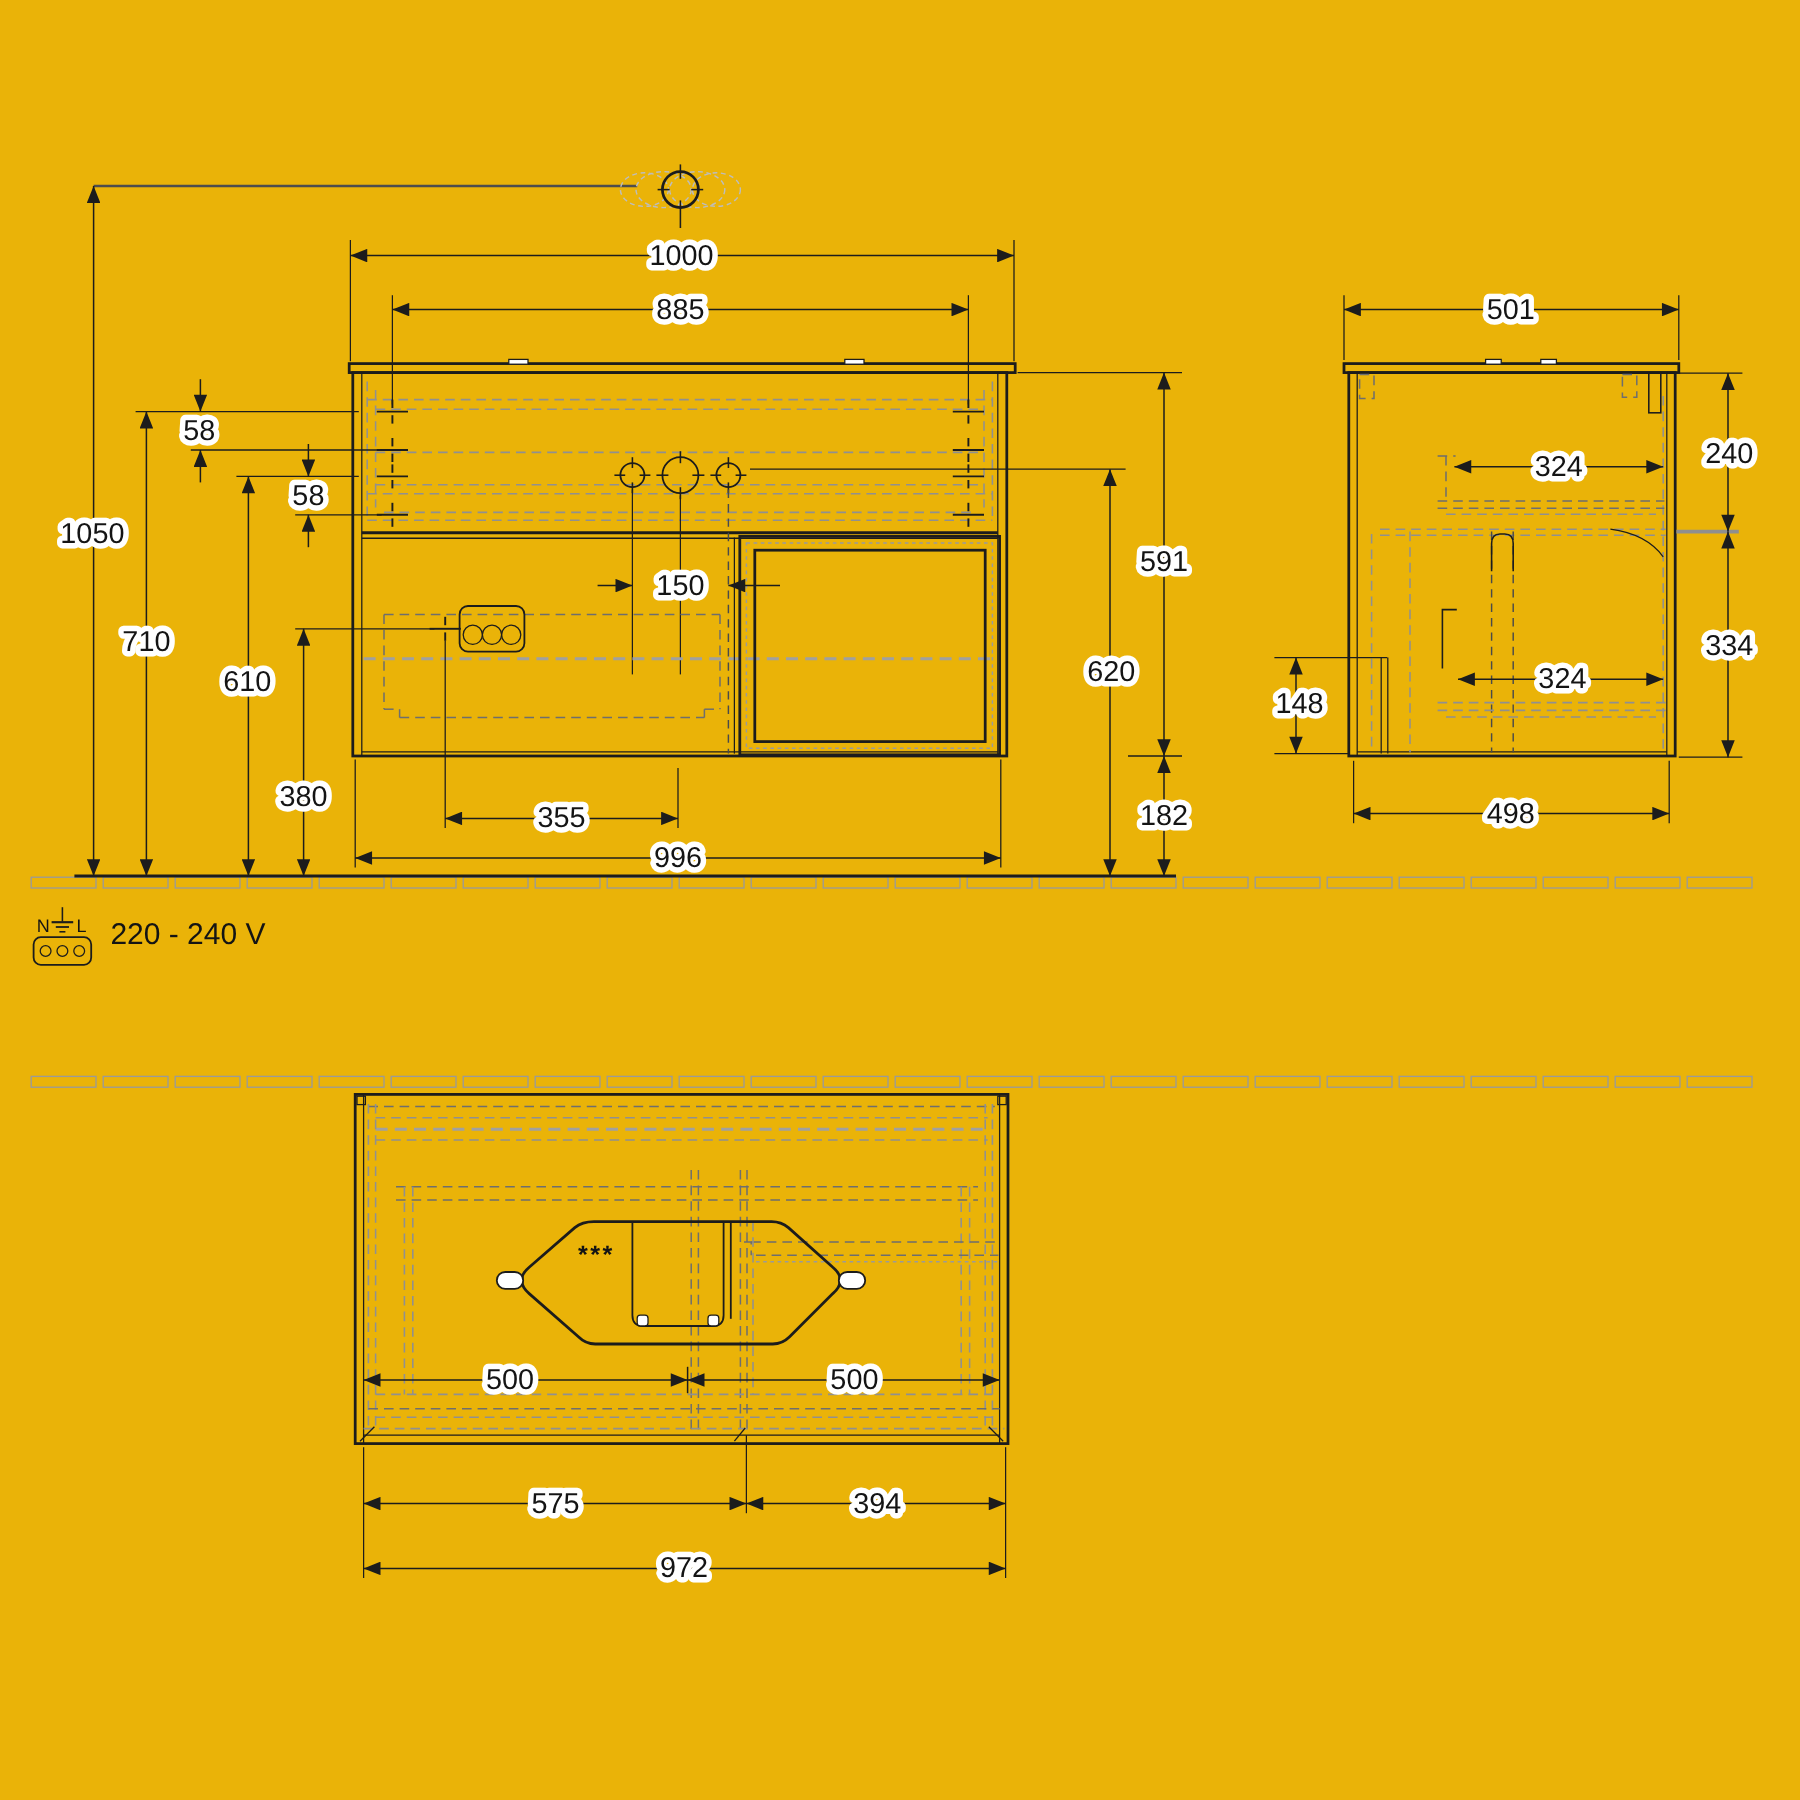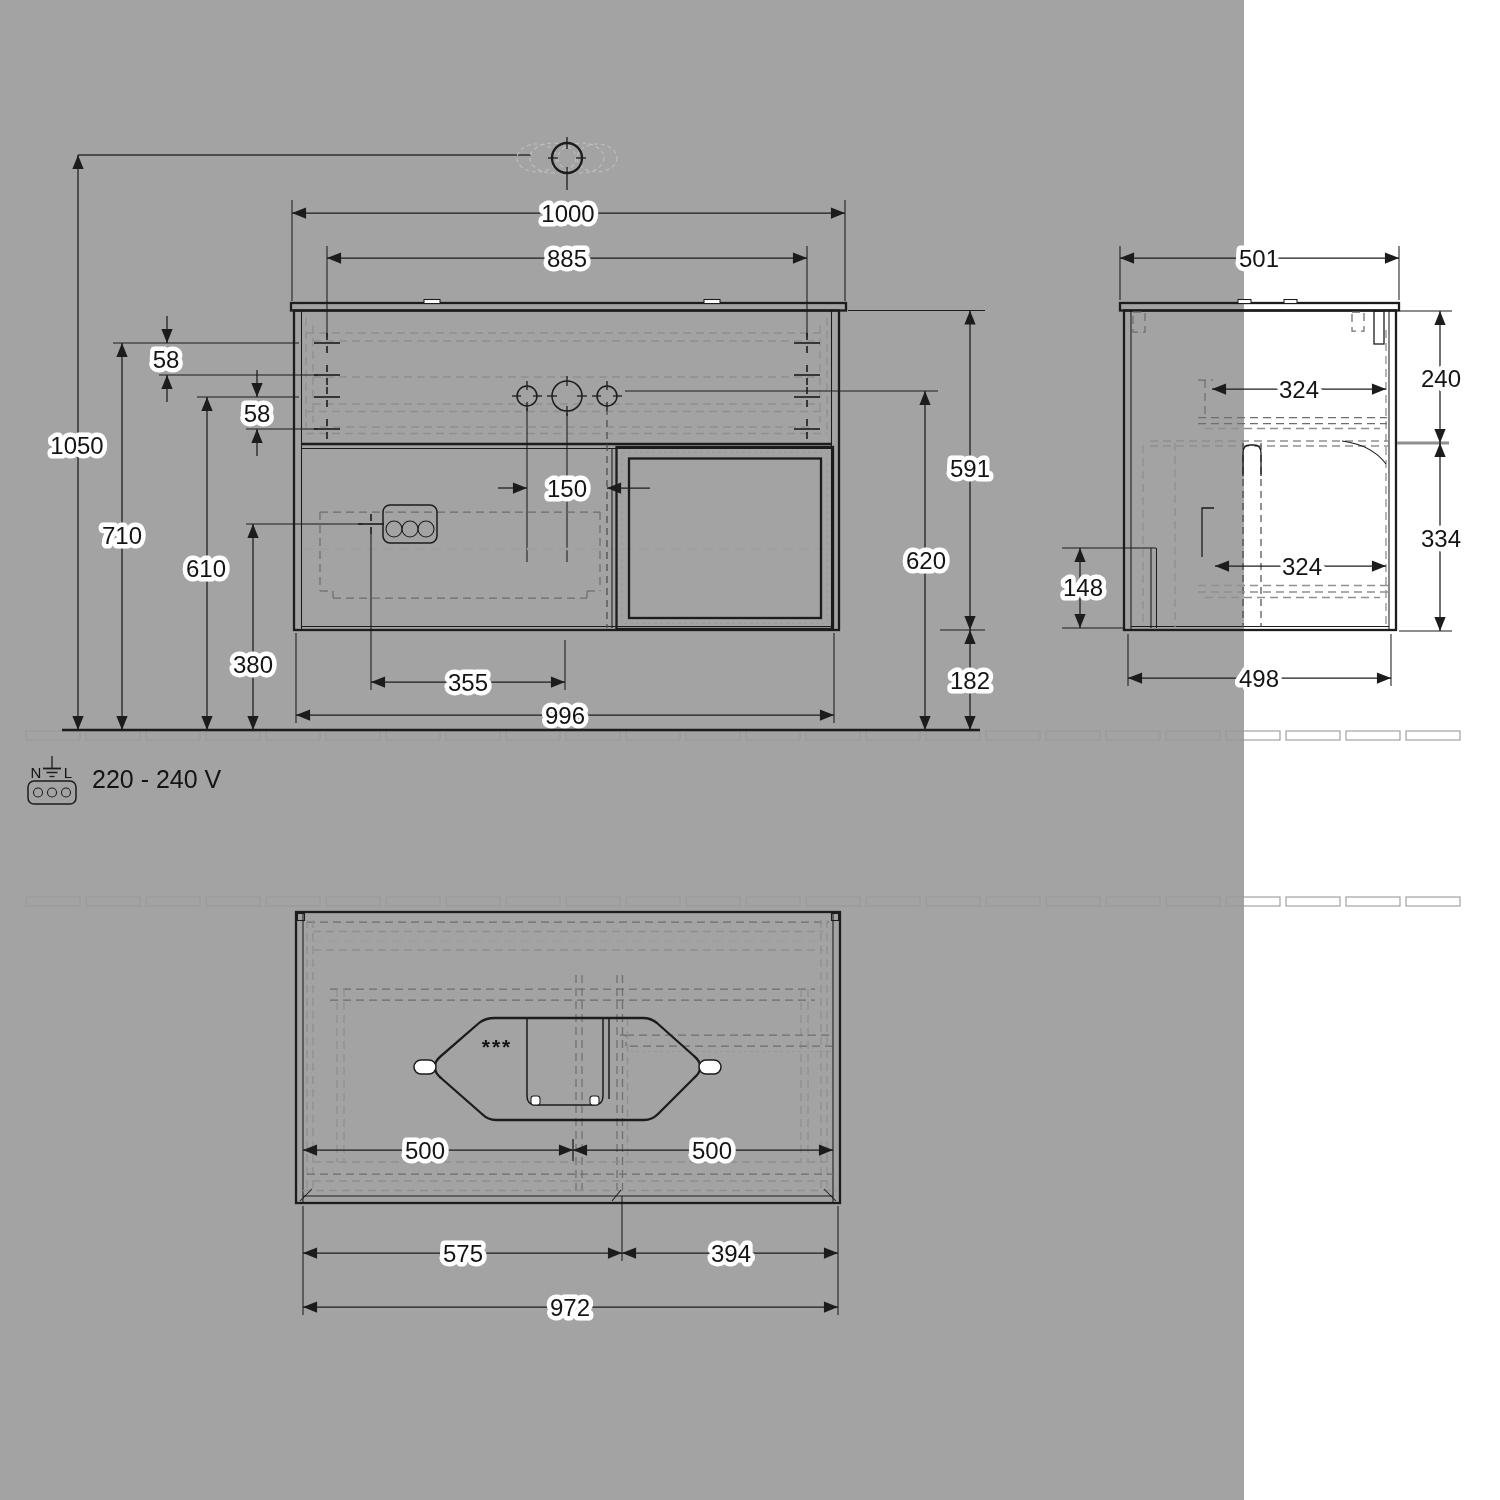--- a/index.html
+++ b/index.html
@@ -1,16 +1,16 @@
 <!DOCTYPE html>
 <html><head>
 <meta charset="utf-8">
 <style>
   html,body{margin:0;padding:0;background:#ffffff;}
-  #stage{position:relative;width:1244px;height:1500px;background:#a3a3a3;font-family:"Liberation Sans","DejaVu Sans",sans-serif;}
+  #stage{position:relative;width:1500px;height:1500px;background:#eab308;font-family:"Liberation Sans","DejaVu Sans",sans-serif;}
   svg{display:block}
   .s1{stroke:#1c1c1c;stroke-width:1.3;fill:none}
   .s2{stroke:#1c1c1c;stroke-width:2.3;fill:none}
   .s3{stroke:#1c1c1c;stroke-width:1.5;fill:none}
   .sthin{stroke:#1c1c1c;stroke-width:1.05;fill:none}
   .wall{stroke:#4d4d4d;stroke-width:2;fill:none}
   .dashd{stroke:#4a4a4a;stroke-width:1.2;stroke-dasharray:7 5;fill:none}
   .dashm{stroke:#6e6e6e;stroke-width:1.25;stroke-dasharray:8 5;fill:none}
   .dashg{stroke:#909090;stroke-width:1.3;stroke-dasharray:8 5;fill:none}
   .dashg2{stroke:#a0a0a0;stroke-width:2.4;stroke-dasharray:10 6;fill:none}

